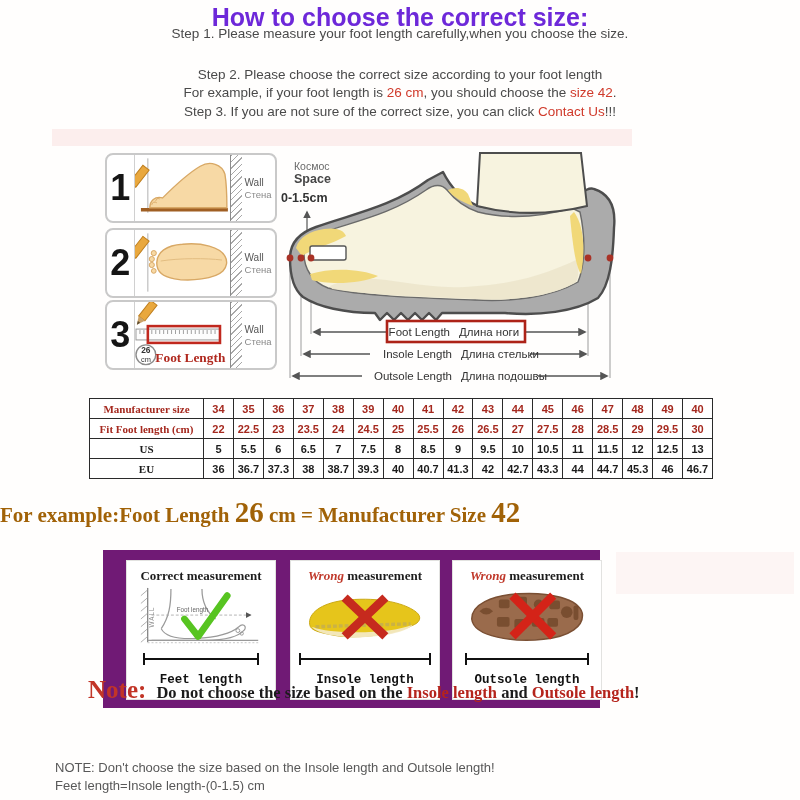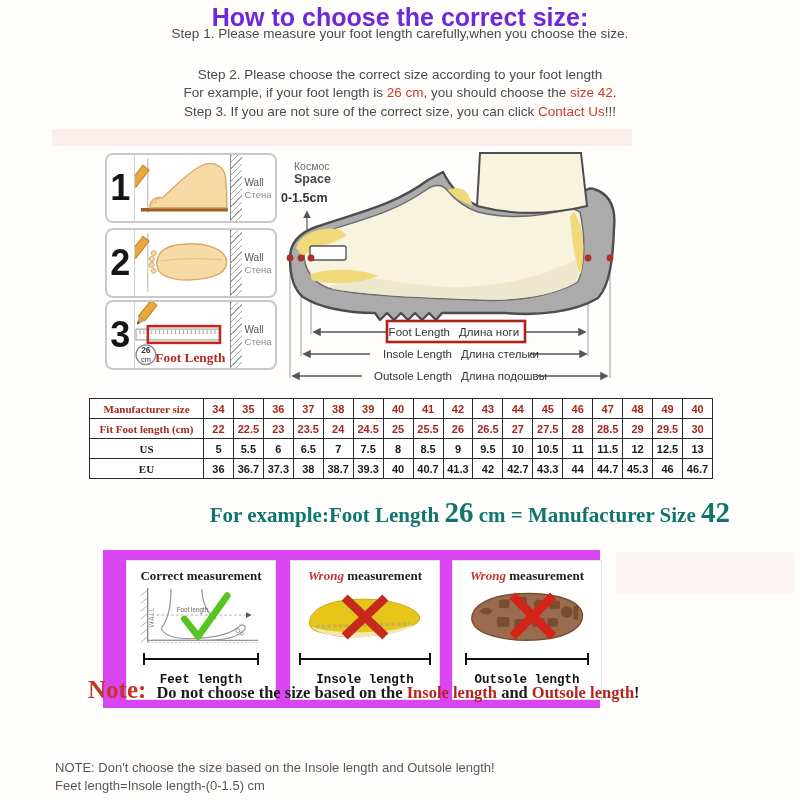--- a/index.html
+++ b/index.html
@@ -27,25 +27,25 @@
   .wl-ru{font-size:9.5px;color:#8a8a8a;line-height:11px;}
   
   .size-table-wrap{left:89px;top:398px;width:624px;}
   table.sizes{border-collapse:collapse;width:624px;table-layout:fixed;background:#fff;}
   table.sizes td{border:1.5px solid #2a2a2a;height:19px;text-align:center;font-weight:bold;
                  font-size:11px;padding:0;}
   table.sizes td.tlabel{width:113px;font-family:Liberation Serif, serif;font-size:11px;}
   td.redtx{color:#a5291f;}
   td.blktx{color:#1c1c1c;}
   
-  .exline{top:496px;left:0;width:730px;text-align:right;font-family:"Liberation Serif",serif;
-          font-weight:bold;color:#0f766e;font-size:21px;}
+  .exline{top:496px;left:0;width:730px;text-align:left;font-family:"Liberation Serif",serif;
+          font-weight:bold;color:#a16207;font-size:21px;}
   .exline .bignum{font-size:29px;}
   
-  .panel{left:103px;top:550px;width:497px;height:158px;background:#d946ef;}
+  .panel{left:103px;top:550px;width:497px;height:158px;background:#701a75;}
   .card{position:absolute;top:10px;width:150px;height:140px;background:#fff;
         border:1px solid #e2e2e0;box-sizing:border-box;}
   .card-title{margin-top:7px;text-align:center;font-family:"Liberation Serif",serif;
               font-weight:bold;font-size:13px;color:#1d1d1d;}
   .hl-red{color:#c0392b;font-style:italic;}
   .hl-dark{color:#1d1d1d;}
   .card svg{display:block;margin:2px auto 0 auto;}
   .bracket{position:absolute;left:50%;transform:translateX(-50%);bottom:34px;height:12px;
            border-left:2.5px solid #111;border-right:2.5px solid #111;}
   .bracket::before{content:'';position:absolute;left:0;right:0;top:5px;height:2.2px;background:#111;}

